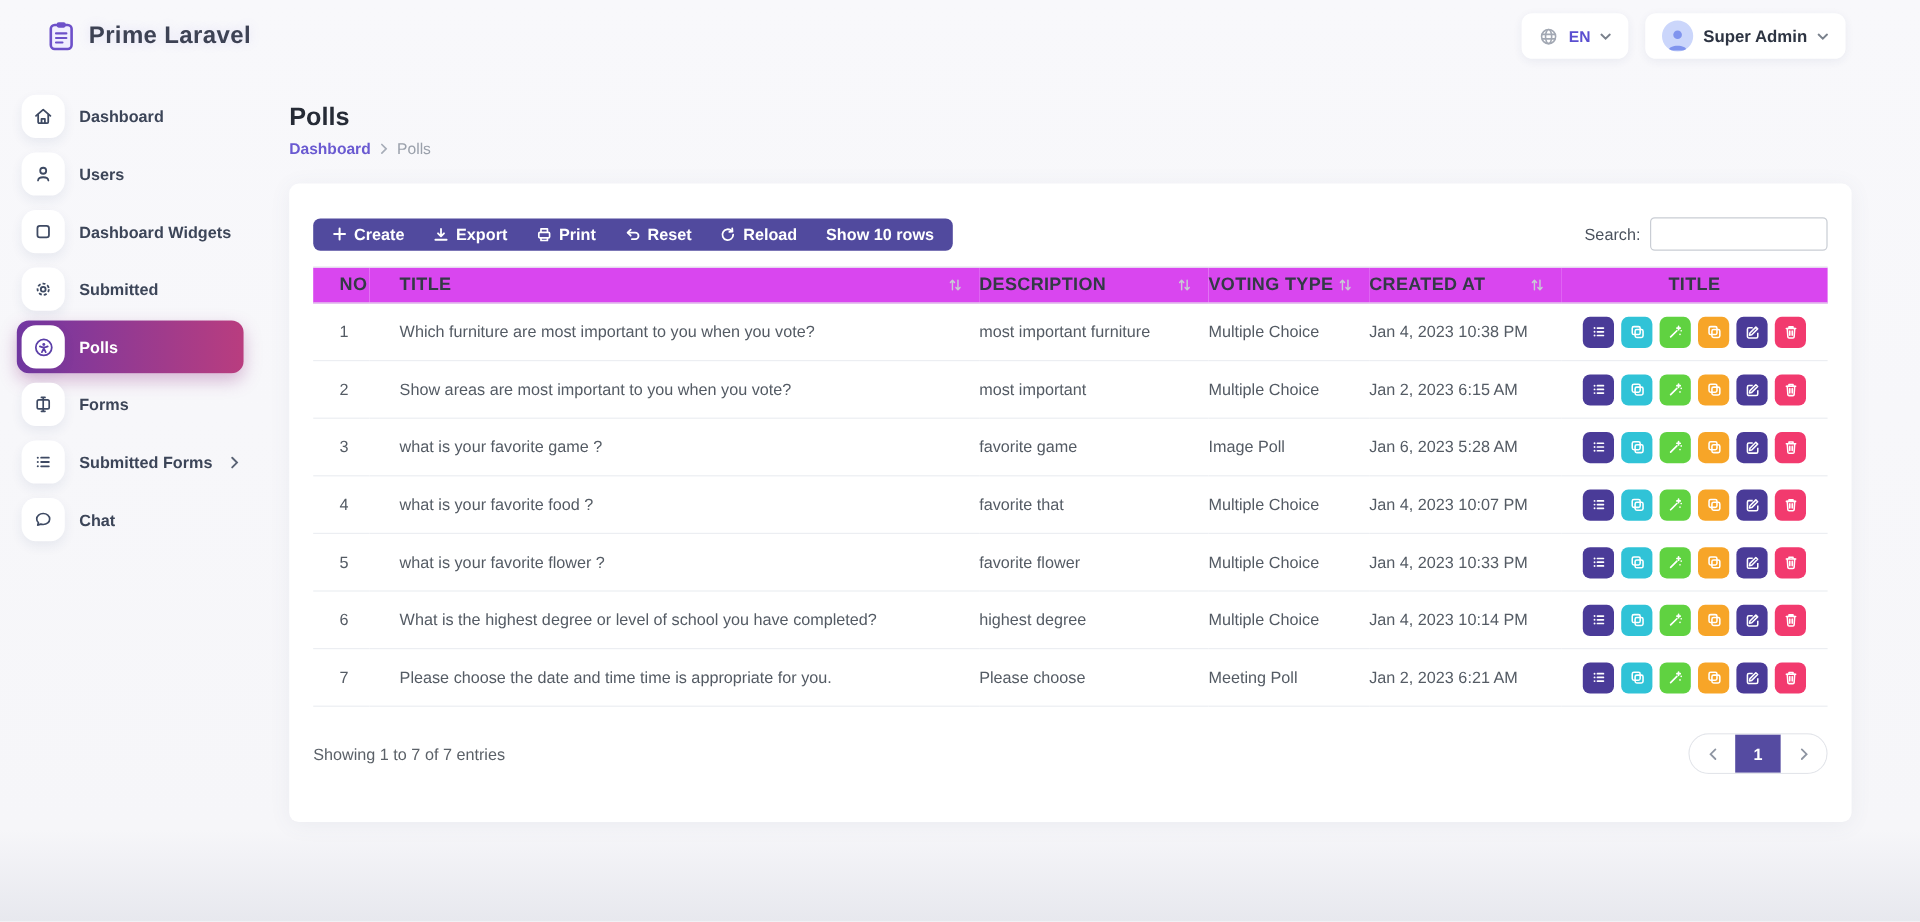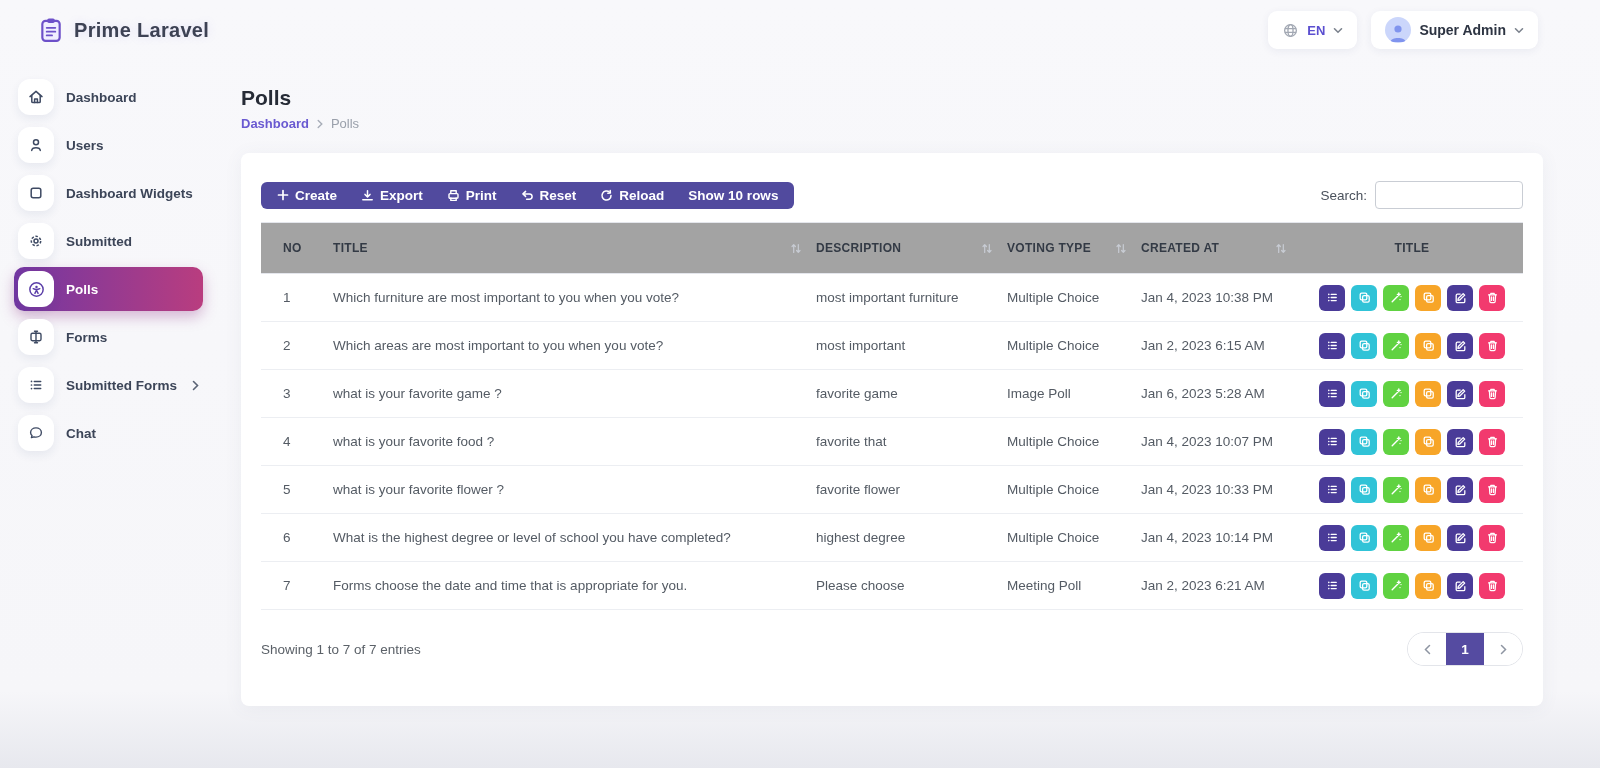--- a/index.html
+++ b/index.html
@@ -55,22 +55,22 @@
   .tb-btn { background:none; border:none; color:#fff; font-family:inherit; font-size:13.5px;
             font-weight:600; display:flex; align-items:center; gap:6px; padding:0 12px;
             height:27px; cursor:pointer; }
   .search-wrap { display:flex; align-items:center; gap:8px; }
   .search-label { font-size:13.5px; color:#4a515c; }
   .search-input { width:148px; height:28px; border:1px solid #c9cdd4; border-radius:4px;
                   padding:0 8px; font-size:13px; font-family:inherit; color:#3a4254; }
 
   
   table { width:100%; border-collapse:collapse; table-layout:fixed; margin-top:13px; }
-  thead th { background:#a3a3a3; border-top:1px solid #e4e6ec; border-bottom:1px solid #e4e6ec;
-             height:51px; font-size:12px; font-weight:700; color:#333a45; letter-spacing:.3px;
+  thead th { background:#d946ef; border-top:1px solid #e4e6ec; border-bottom:1px solid #e4e6ec;
+             height:30px; font-size:15px; font-weight:700; color:#333a45; letter-spacing:.3px;
              text-align:left; cursor:pointer; }
   th .th-inner { display:flex; align-items:center; justify-content:space-between; padding-right:15px; }
   .h-no,.c-no { padding-left:22px; }
   .h-title,.c-title { padding-left:25px; }
   .h-action { text-align:center !important; cursor:default; }
   tbody td { height:48px; border-bottom:1px solid #eceef2; font-size:13.5px; color:#545b64;
              vertical-align:middle; }
   .c-action { text-align:center; }
   .actions { display:inline-flex; gap:6px; }
   .ab { width:26px; height:26px; border:none; border-radius:6px; cursor:pointer;
@@ -380,21 +380,21 @@
             <path d="M3.4 3.8 l.5 7 a1 1 0 0 0 1 .9 h3.2 a1 1 0 0 0 1-.9 l.5-7"></path>
             <path d="M5.5 5.8 v3.6 M7.5 5.8 v3.6"></path>
           </svg>
         </button>
       </span>
     </td>
   </tr>
 
   <tr>
     <td class="c-no">2</td>
-    <td class="c-title">Which areas are most important to you when you vote?</td>
+    <td class="c-title">Show areas are most important to you when you vote?</td>
     <td class="c-desc">most important</td>
     <td class="c-type">Multiple Choice</td>
     <td class="c-date">Jan 2, 2023 6:15 AM</td>
     <td class="c-action">
       <span class="actions">
         <button class="ab ab-view">
           <svg width="13" height="13" viewBox="0 0 13 13" fill="none" stroke="#fff" stroke-width="1.4" stroke-linecap="round">
             <path d="M5.2 3.4 h5 M5.2 6.5 h5 M5.2 9.6 h5"></path>
             <circle cx="2.8" cy="3.4" r=".8" fill="#fff" stroke="none"></circle>
                       <circle cx="2.8" cy="6.5" r=".8" fill="#fff" stroke="none"></circle>
@@ -645,21 +645,21 @@
             <path d="M3.4 3.8 l.5 7 a1 1 0 0 0 1 .9 h3.2 a1 1 0 0 0 1-.9 l.5-7"></path>
             <path d="M5.5 5.8 v3.6 M7.5 5.8 v3.6"></path>
           </svg>
         </button>
       </span>
     </td>
   </tr>
 
   <tr>
     <td class="c-no">7</td>
-    <td class="c-title">Forms choose the date and time that is appropriate for you.</td>
+    <td class="c-title">Please choose the date and time time is appropriate for you.</td>
     <td class="c-desc">Please choose</td>
     <td class="c-type">Meeting Poll</td>
     <td class="c-date">Jan 2, 2023 6:21 AM</td>
     <td class="c-action">
       <span class="actions">
         <button class="ab ab-view">
           <svg width="13" height="13" viewBox="0 0 13 13" fill="none" stroke="#fff" stroke-width="1.4" stroke-linecap="round">
             <path d="M5.2 3.4 h5 M5.2 6.5 h5 M5.2 9.6 h5"></path>
             <circle cx="2.8" cy="3.4" r=".8" fill="#fff" stroke="none"></circle>
                       <circle cx="2.8" cy="6.5" r=".8" fill="#fff" stroke="none"></circle>

